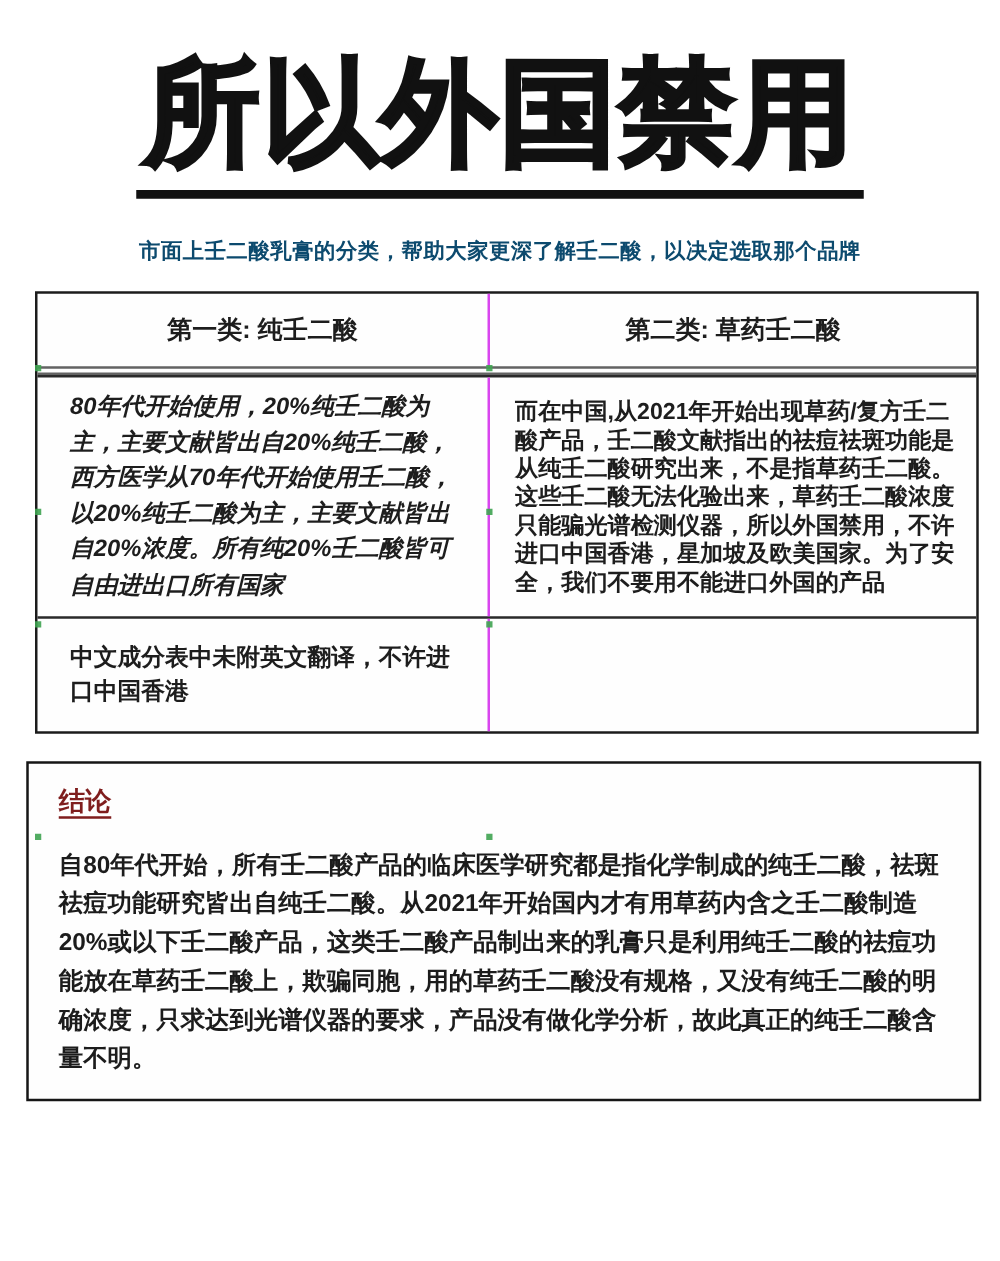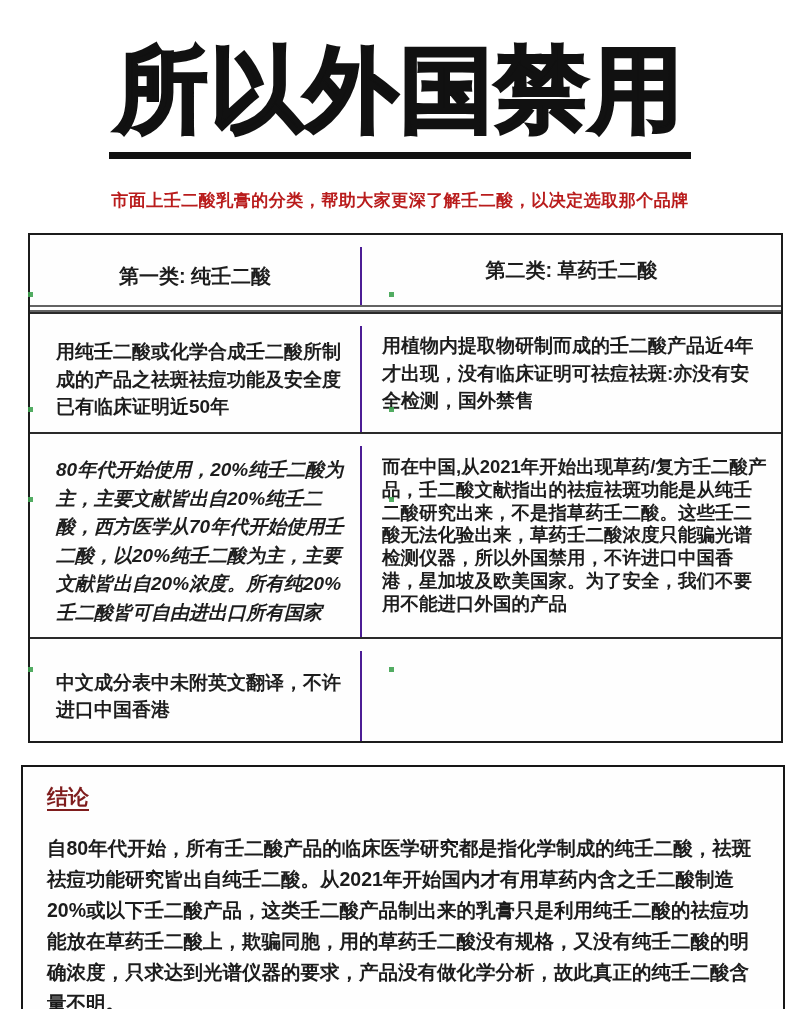--- a/index.html
+++ b/index.html
@@ -30,21 +30,21 @@
     -webkit-text-stroke: 3px #111;
     border-bottom: 7px solid #111;
     padding: 0 6px 12px 6px;
     white-space: nowrap;
   }
   .subtitle {
     margin: 30px 0 0 0;
     font-size: 17px;
     font-weight: 700;
     letter-spacing: 0.5px;
-    color: #b91c1c;
+    color: #0c4a6e;
   }
   
   .compare-table {
     position: relative;
     margin: 21px 0 0 28px;
     width: 755px;
     border: 2px solid #1c1c1c;
     box-sizing: border-box;
     background: #fefefe;
   }
@@ -61,24 +61,23 @@
   .t-cell {
     display: flex;
     align-items: center;
     box-sizing: border-box;
     font-size: 19px;
     font-weight: 700;
     line-height: 1.45;
     color: #1d1d1d;
   }
   .t-cell.left {
-    width: 332px;
-    border-right: 2px solid #4c1d95;
+    width: 362px;
+    border-right: 2px solid #d946ef;
     padding: 10px 16px 10px 26px;
-    margin-top: 12px;
   }
   .t-cell.right {
     flex: 1;
     padding: 10px 14px 10px 20px;
   }
   .t-header .t-cell {
     justify-content: center;
     text-align: center;
     font-size: 20px;
     min-height: 58px;
@@ -137,24 +136,20 @@
 <div class="page-header">
   <h1 class="main-title">所以外国禁用</h1>
   <p class="subtitle">市面上壬二酸乳膏的分类，帮助大家更深了解壬二酸，以决定选取那个品牌</p>
 </div>
 
 <div class="compare-table">
   <div class="t-row t-header">
     <div class="t-cell left">第一类: 纯壬二酸</div>
     <div class="t-cell right">第二类: 草药壬二酸</div>
   </div>
-  <div class="t-row r1">
-    <div class="t-cell left">用纯壬二酸或化学合成壬二酸所制成的产品之祛斑祛痘功能及安全度已有临床证明近50年</div>
-    <div class="t-cell right">用植物内提取物研制而成的壬二酸产品近4年才出现，没有临床证明可祛痘祛斑:亦没有安全检测，国外禁售</div>
-  </div>
   <div class="t-row r3">
     <div class="t-cell left">80年代开始使用，20%纯壬二酸为主，主要文献皆出自20%纯壬二酸，西方医学从70年代开始使用壬二酸，以20%纯壬二酸为主，主要文献皆出自20%浓度。所有纯20%壬二酸皆可自由进出口所有国家</div>
     <div class="t-cell right">而在中国,从2021年开始出现草药/复方壬二酸产品，壬二酸文献指出的祛痘祛斑功能是从纯壬二酸研究出来，不是指草药壬二酸。这些壬二酸无法化验出来，草药壬二酸浓度只能骗光谱检测仪器，所以外国禁用，不许进口中国香港，星加坡及欧美国家。为了安全，我们不要用不能进口外国的产品</div>
   </div>
   <div class="t-row r4">
     <div class="t-cell left">中文成分表中未附英文翻译，不许进口中国香港</div>
   </div>
 
   <i class="ga" style="left:-2px;  top:57px;"></i>
   <i class="ga" style="left:359px; top:57px;"></i>

